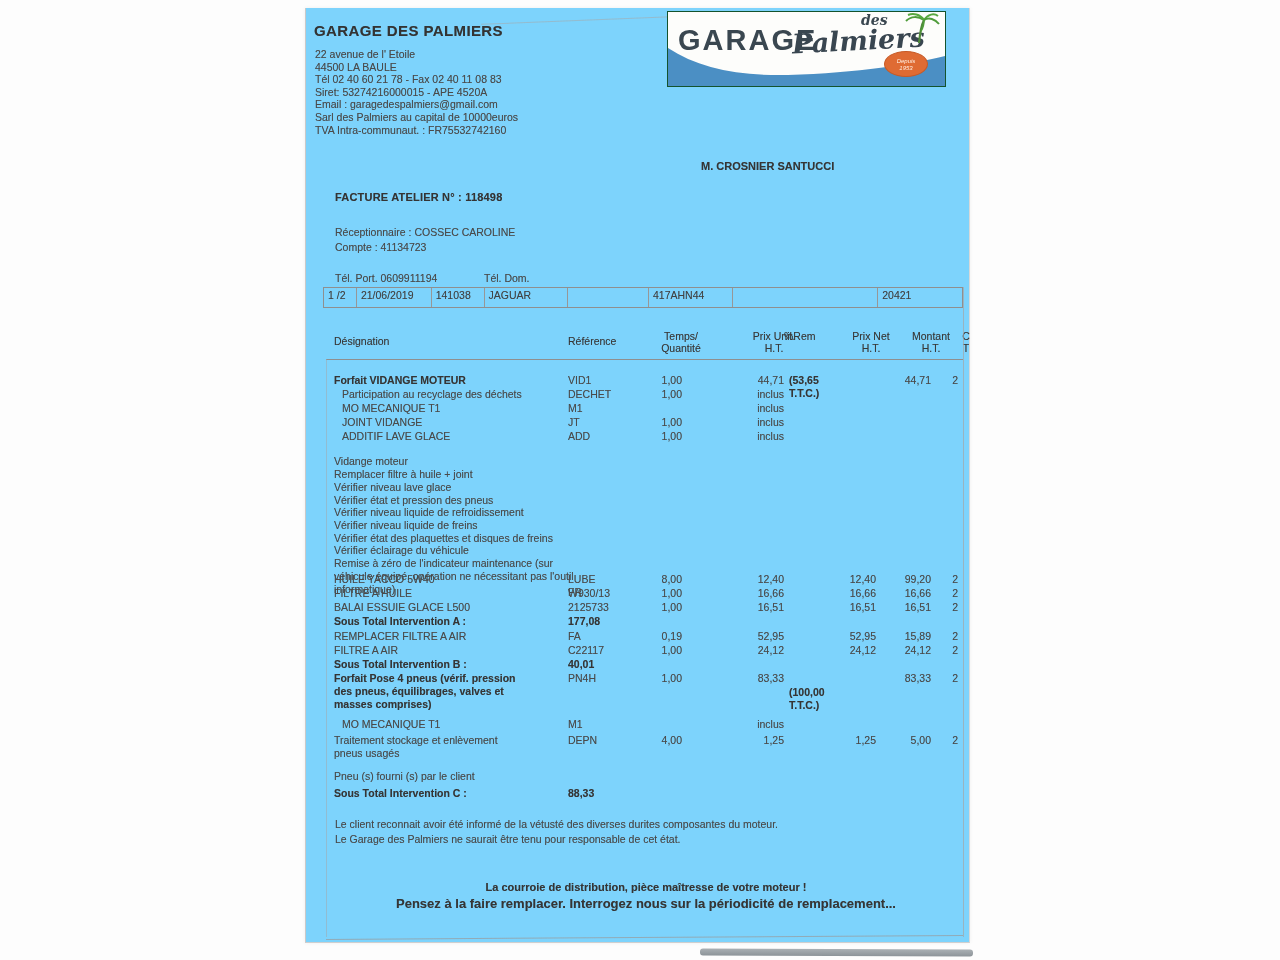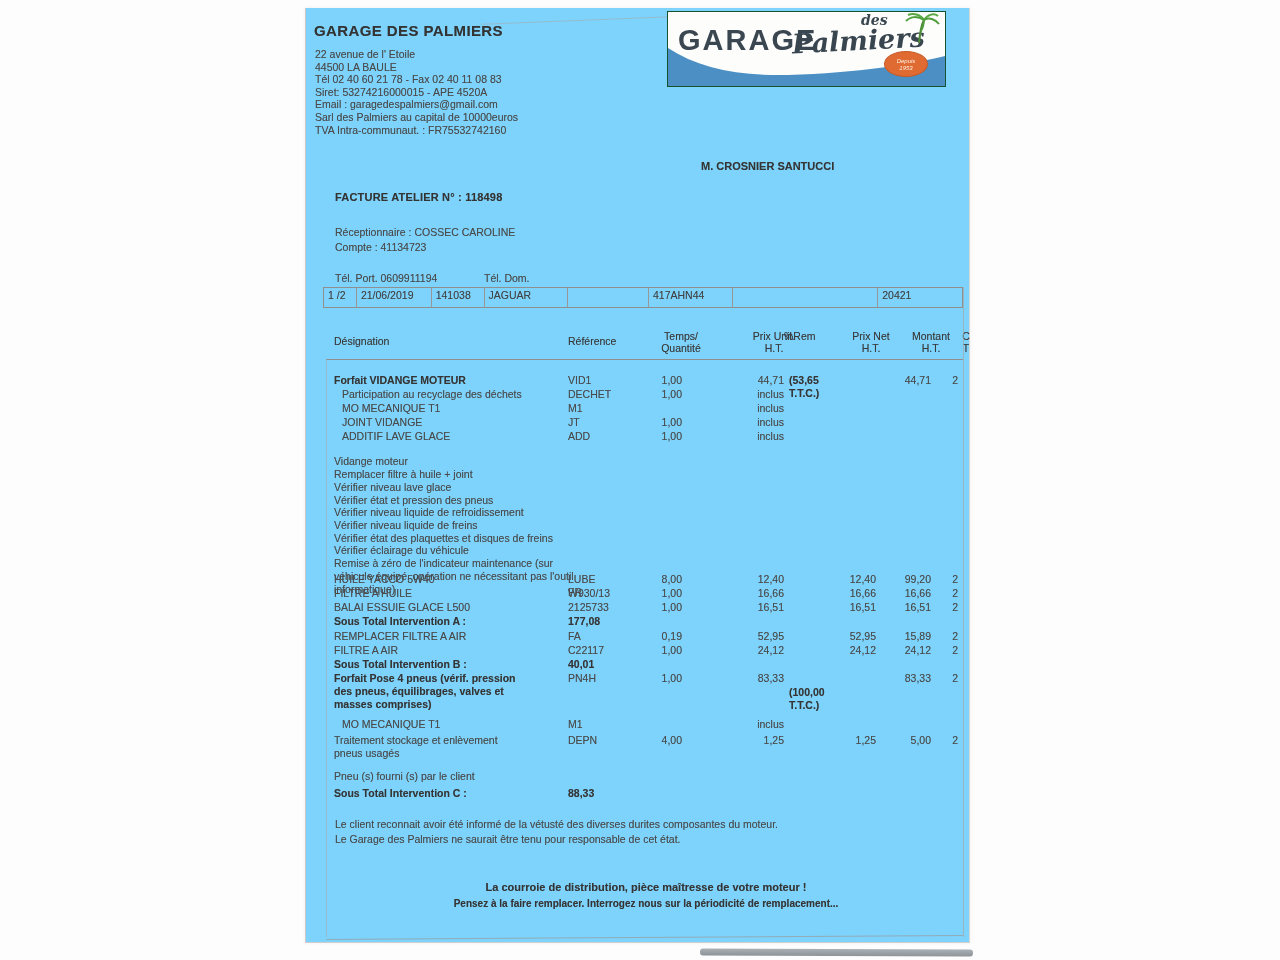--- a/index.html
+++ b/index.html
@@ -225,18 +225,18 @@
         <div class="txt bold" style="left: 28px; top: 779px; width: 250px;">Sous Total Intervention C :</div>
         <div class="txt bold" style="left: 262px; top: 779px;">88,33</div>
       </div>
 
     <div id="notes" class="abs">
         <div class="txt" style="left: 29px; top: 810px; white-space: nowrap;">Le client reconnait avoir été informé de la vétusté des diverses durites composantes du moteur.</div>
         <div class="txt" style="left: 29px; top: 825px; white-space: nowrap;">Le Garage des Palmiers ne saurait être tenu pour responsable de cet état.</div>
       </div>
     <div id="footer" class="abs">
         <div class="txt bold center" style="left: 20px; top: 873px; width: 640px; font-size: 11px;">La courroie de distribution, pièce maîtresse de votre moteur !</div>
-        <div class="txt bold center" style="left: 20px; top: 889px; width: 640px; font-size: 10px;">Pensez à la faire remplacer. Interrogez nous sur la périodicité de remplacement...</div>
+        <div class="txt bold center" style="left: 20px; top: 889px; width: 640px; font-size: 13px;">Pensez à la faire remplacer. Interrogez nous sur la périodicité de remplacement...</div>
       </div>
   </div>
 
   <div class="scanbar"></div>
 </div>
 
 </body></html>

